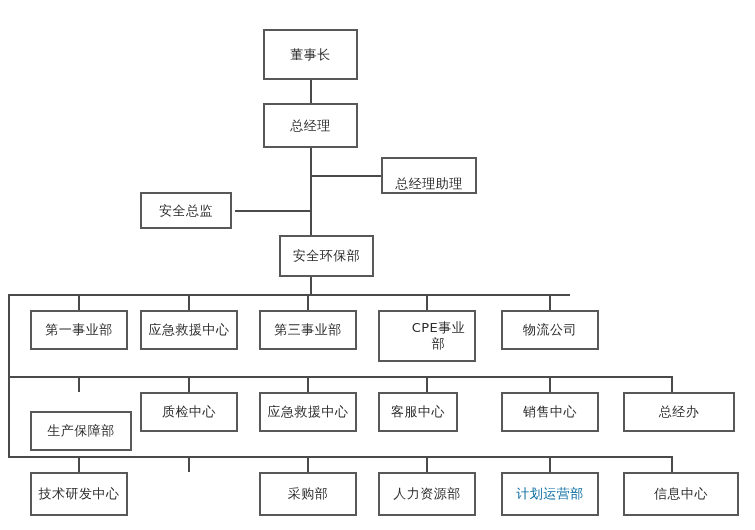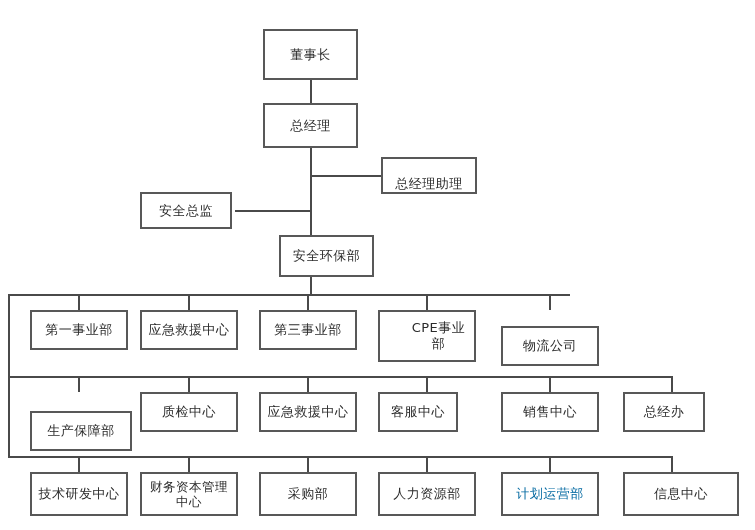--- a/index.html
+++ b/index.html
@@ -103,46 +103,43 @@
     </div>
     <div class="node" style="left: 140px; top: 310px; width: 98px; height: 40px; border-color: rgb(88, 88, 88); color: rgb(43, 43, 43);">
       <span class="label">应急救援中心</span>
     </div>
     <div class="node" style="left: 259px; top: 310px; width: 98px; height: 40px; border-color: rgb(88, 88, 88); color: rgb(43, 43, 43);">
       <span class="label">第三事业部</span>
     </div>
     <div class="node" style="left: 378px; top: 310px; width: 98px; height: 52px; border-color: rgb(88, 88, 88); color: rgb(43, 43, 43); padding-left: 27px;">
       <span class="label">CPE事业部</span>
     </div>
-    <div class="node" style="left: 501px; top: 310px; width: 98px; height: 40px; border-color: rgb(88, 88, 88); color: rgb(43, 43, 43); margin-top: 16px;">
+    <div class="node" style="left: 501px; top: 310px; width: 98px; height: 40px; border-color: rgb(88, 88, 88); color: rgb(43, 43, 43);">
       <span class="label">物流公司</span>
     </div>
     <div class="node" style="left: 30px; top: 411px; width: 102px; height: 40px; border-color: rgb(88, 88, 88); color: rgb(43, 43, 43); justify-content: center;">
       <span class="label">生产保障部</span>
     </div>
     <div class="node" style="left: 140px; top: 392px; width: 98px; height: 40px; border-color: rgb(88, 88, 88); color: rgb(43, 43, 43);">
       <span class="label">质检中心</span>
     </div>
     <div class="node" style="left: 259px; top: 392px; width: 98px; height: 40px; border-color: rgb(88, 88, 88); color: rgb(43, 43, 43);">
       <span class="label">应急救援中心</span>
     </div>
     <div class="node" style="left: 378px; top: 392px; width: 80px; height: 40px; border-color: rgb(88, 88, 88); color: rgb(43, 43, 43);">
       <span class="label">客服中心</span>
     </div>
     <div class="node" style="left: 501px; top: 392px; width: 98px; height: 40px; border-color: rgb(88, 88, 88); color: rgb(43, 43, 43);">
       <span class="label">销售中心</span>
     </div>
-    <div class="node" style="left: 623px; top: 392px; width: 82px; height: 40px; border-color: rgb(88, 88, 88); color: rgb(43, 43, 43);">
+    <div class="node" style="left: 623px; top: 392px; width: 112px; height: 40px; border-color: rgb(88, 88, 88); color: rgb(43, 43, 43);">
       <span class="label">总经办</span>
     </div>
     <div class="node" style="left: 30px; top: 472px; width: 98px; height: 44px; border-color: rgb(88, 88, 88); color: rgb(43, 43, 43);">
       <span class="label">技术研发中心</span>
-    </div>
-    <div class="node wrap" style="left: 140px; top: 472px; width: 98px; height: 44px; border-color: rgb(88, 88, 88); color: rgb(43, 43, 43);">
-      <span class="label">财务资本管理中心</span>
     </div>
     <div class="node" style="left: 259px; top: 472px; width: 98px; height: 44px; border-color: rgb(88, 88, 88); color: rgb(43, 43, 43);">
       <span class="label">采购部</span>
     </div>
     <div class="node" style="left: 378px; top: 472px; width: 98px; height: 44px; border-color: rgb(88, 88, 88); color: rgb(43, 43, 43);">
       <span class="label">人力资源部</span>
     </div>
     <div class="node" style="left: 501px; top: 472px; width: 98px; height: 44px; border-color: rgb(88, 88, 88); color: #0369a1;">
       <span class="label">计划运营部</span>
     </div>

